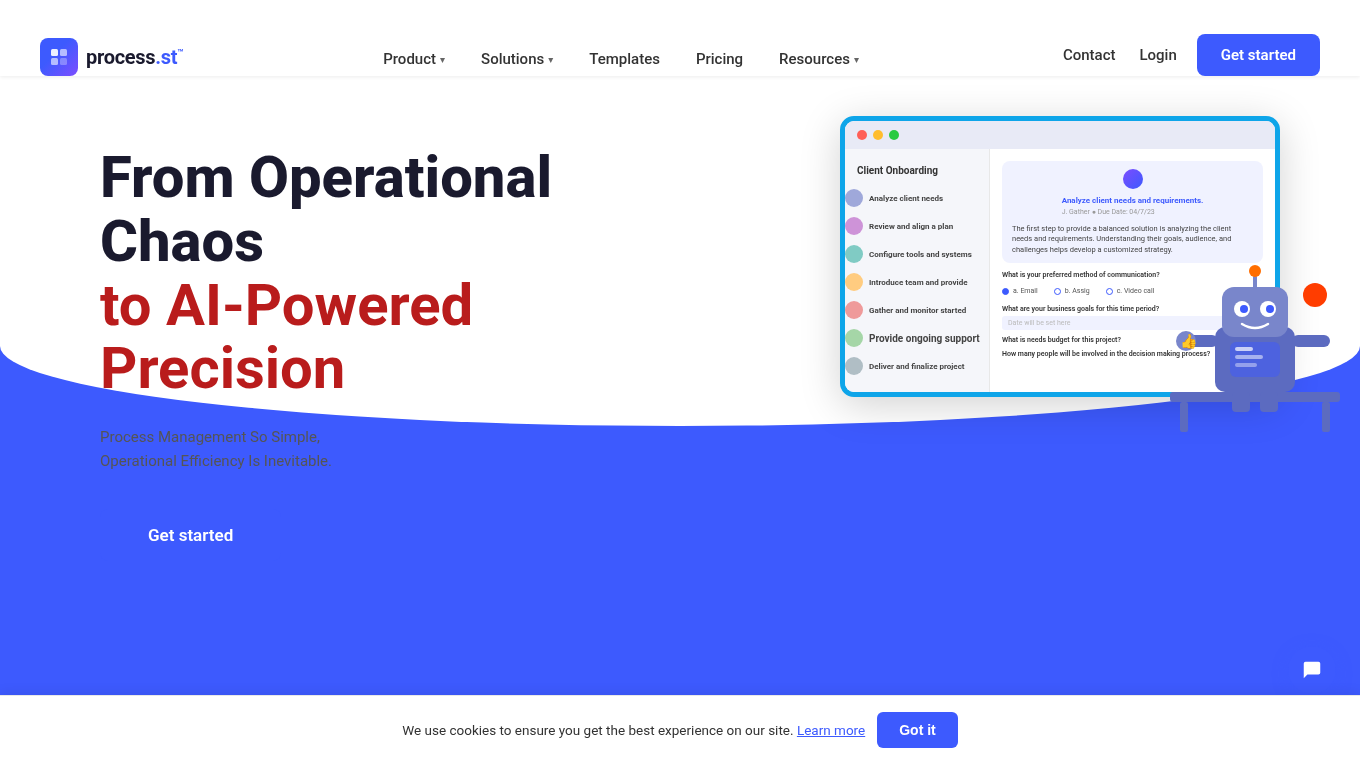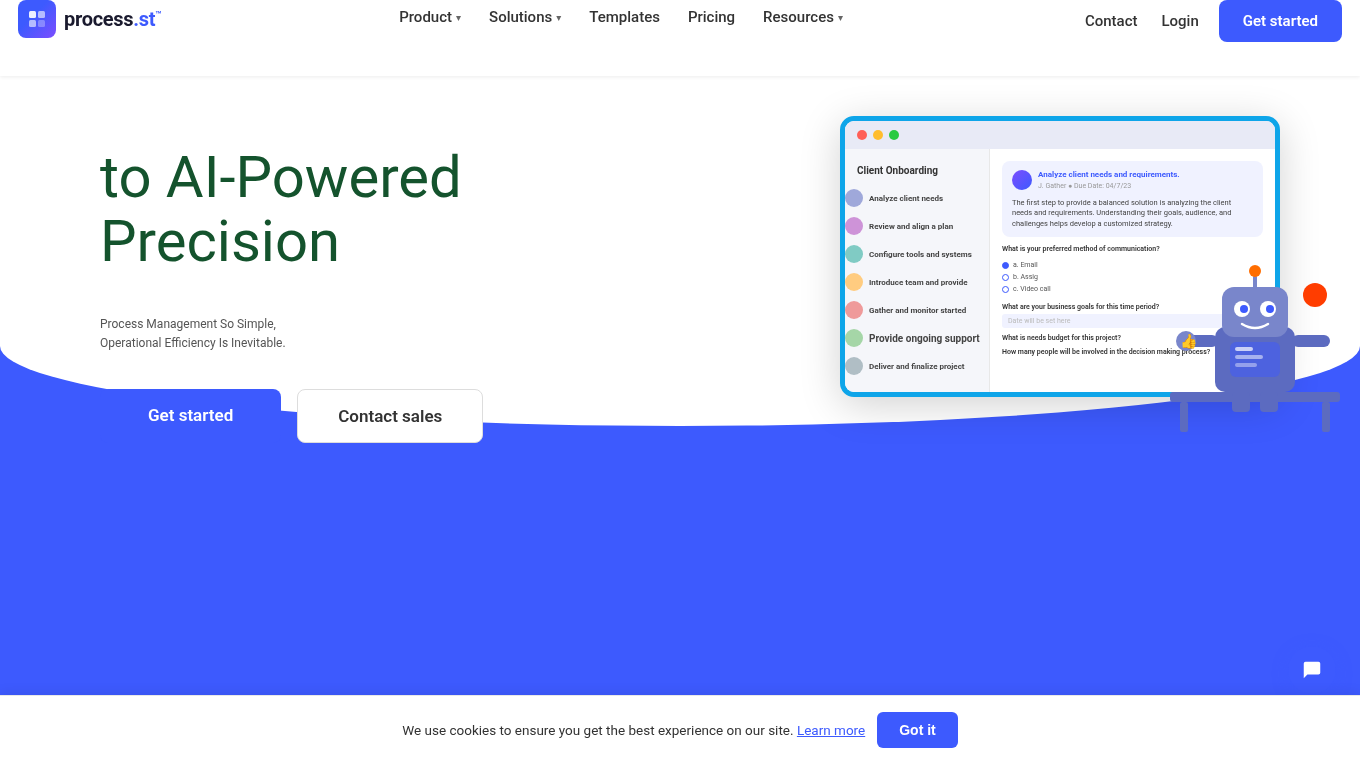--- a/index.html
+++ b/index.html
@@ -1,33 +1,33 @@
 <!DOCTYPE html>
 <html><head>
   <meta charset="utf-8">
   <style>
     * { margin: 0; padding: 0; box-sizing: border-box; }
     body { font-family: -apple-system, BlinkMacSystemFont, 'Segoe UI', Roboto, sans-serif; background: #fff; overflow-x: hidden; }
 
     
     nav {
-      display: flex; align-items: flex-start; justify-content: space-between;
-      padding: 0 18px; height: 76px; background: #fff;
+      display: flex; align-items: flex-end; justify-content: space-between;
+      padding: 0 40px; height: 76px; background: #fff;
       box-shadow: 0 1px 4px rgba(0,0,0,0.08); position: relative; z-index: 10;
     }
     .nav-logo { display: flex; align-items: center; gap: 8px; text-decoration: none; }
     .logo-icon {
       width: 38px; height: 38px;
       background: linear-gradient(135deg, #3d5afe 40%, #7c4dff 100%);
       border-radius: 8px; display: flex; align-items: center; justify-content: center;
     }
     .logo-icon svg { width: 22px; height: 22px; }
     .logo-text { font-size: 20px; font-weight: 700; color: #1a1a2e; letter-spacing: -0.3px; }
     .logo-text span { color: #3d5afe; }
-    .nav-links { display: flex; align-items: center; }
+    .nav-links { display: flex; align-items: center; gap: 8px; }
     .nav-link {
       display: flex; align-items: center; gap: 4px;
       padding: 8px 14px; font-size: 15px; font-weight: 500; color: #333;
       text-decoration: none; border-radius: 6px; cursor: pointer;
       transition: background 0.15s;
     }
     .nav-link .chevron { font-size: 10px; color: #666; margin-top: 1px; }
     .nav-actions { display: flex; align-items: center; gap: 16px; }
     .btn-contact { font-size: 15px; font-weight: 500; color: #333; text-decoration: none; padding: 8px 4px; }
     .btn-login { font-size: 15px; font-weight: 500; color: #333; text-decoration: none; padding: 8px 4px; }
@@ -51,22 +51,22 @@
       background: #fff;
       border-radius: 0 0 50% 50% / 0 0 80px 80px;
     }
     .hero-content {
       position: relative; z-index: 2;
       display: flex; align-items: flex-start; justify-content: space-between;
       max-width: 1280px; margin: 0 auto; padding: 0 60px;
     }
     .hero-text { max-width: 580px; padding-top: 10px; }
     .hero-title-line1 { font-size: 58px; font-weight: 800; color: #1a1a2e; line-height: 1.1; }
-    .hero-title-line2 { font-size: 58px; font-weight: 400; color: #14532d; line-height: 1.1; }
-    .hero-subtitle { font-size: 12px; color: #555; margin-top: 41px; line-height: 1.6; }
+    .hero-title-line2 { font-size: 58px; font-weight: 700; color: #b91c1c; line-height: 1.1; }
+    .hero-subtitle { font-size: 15px; color: #555; margin-top: 24px; line-height: 1.6; }
     .hero-buttons { display: flex; gap: 16px; margin-top: 36px; }
     .btn-hero-primary {
       background: #3d5afe; color: #fff; border: none;
       padding: 16px 48px; border-radius: 8px; font-size: 17px; font-weight: 600;
       cursor: pointer; text-decoration: none; display: inline-block;
     }
     .btn-hero-secondary {
       background: #fff; color: #333; border: 1.5px solid #ddd;
       padding: 16px 40px; border-radius: 8px; font-size: 17px; font-weight: 600;
       cursor: pointer; text-decoration: none; display: inline-block;
@@ -96,26 +96,26 @@
     .sc-sidebar-item {
       display: flex; align-items: center; gap: 6px;
       padding: 5px 0; font-size: 9px; color: #555; font-weight: bold;
     }
     .sc-sidebar-avatar { width: 18px; height: 18px; border-radius: 50%; background: #c5cae9; flex-shrink: 0; overflow: hidden; display: flex; align-items: center; justify-content: center; }
     .sc-main { flex: 1; padding: 12px; background: #fff; }
     .sc-ai-bubble {
       background: #f0f2ff; border-radius: 8px; padding: 8px 10px; margin-bottom: 8px;
       font-size: 8px; color: #333; line-height: 1.5;
     }
-    .sc-ai-header { display: flex; align-items: center; gap: 6px; margin-bottom: 6px; }
+    .sc-ai-header { display: flex; align-items: center; gap: 6px; margin-bottom: 6px; flex-direction: column; }
     .sc-ai-avatar { width: 20px; height: 20px; border-radius: 50%; background: linear-gradient(135deg, #7c4dff, #3d5afe); }
     .sc-ai-name { font-size: 8px; font-weight: 700; color: #3d5afe; }
     .sc-ai-meta { font-size: 7px; color: #999; }
     .sc-ai-text { font-size: 7.5px; color: #444; line-height: 1.4; }
-    .sc-form-row { display: flex; flex-direction: column; gap: 4px; margin-top: 8px; }
+    .sc-form-row { display: flex; flex-direction: row; gap: 16px; margin-top: 8px; }
     .sc-form-label { font-size: 7px; font-weight: 600; color: #333; }
     .sc-form-option { display: flex; align-items: center; gap: 4px; font-size: 7px; color: #555; }
     .sc-radio { width: 7px; height: 7px; border-radius: 50%; border: 1.5px solid #3d5afe; }
     .sc-radio.checked { background: #3d5afe; }
 
     
     .robot-figure {
       position: absolute; right: -70px; bottom: -30px;
       width: 190px; height: 200px;
     }
@@ -196,29 +196,29 @@
     <a class="btn-get-started-nav" href="#">Get started</a>
   </div>
 </nav>
 
 <section class="hero">
   <div class="hero-bg-wave"></div>
 
   <div class="hero-content">
     <div class="hero-text">
       <h1>
+        <div class="hero-title-line1">From Operational Chaos</div>
         <div class="hero-title-line2">to AI-Powered Precision</div>
       </h1>
       <p class="hero-subtitle">
         <span>Process Management So Simple,</span><br>
         <span>Operational Efficiency Is Inevitable.</span>
       </p>
       <div class="hero-buttons">
         <a class="btn-hero-primary" href="#">Get started</a>
-        <a class="btn-hero-secondary" href="#">Contact sales</a>
       </div>
     </div>
 
     <div class="hero-visual">
 
       <div class="screenshot-card">
         <div class="sc-titlebar">
           <div class="sc-dot red"></div>
           <div class="sc-dot yellow"></div>
           <div class="sc-dot green"></div>

